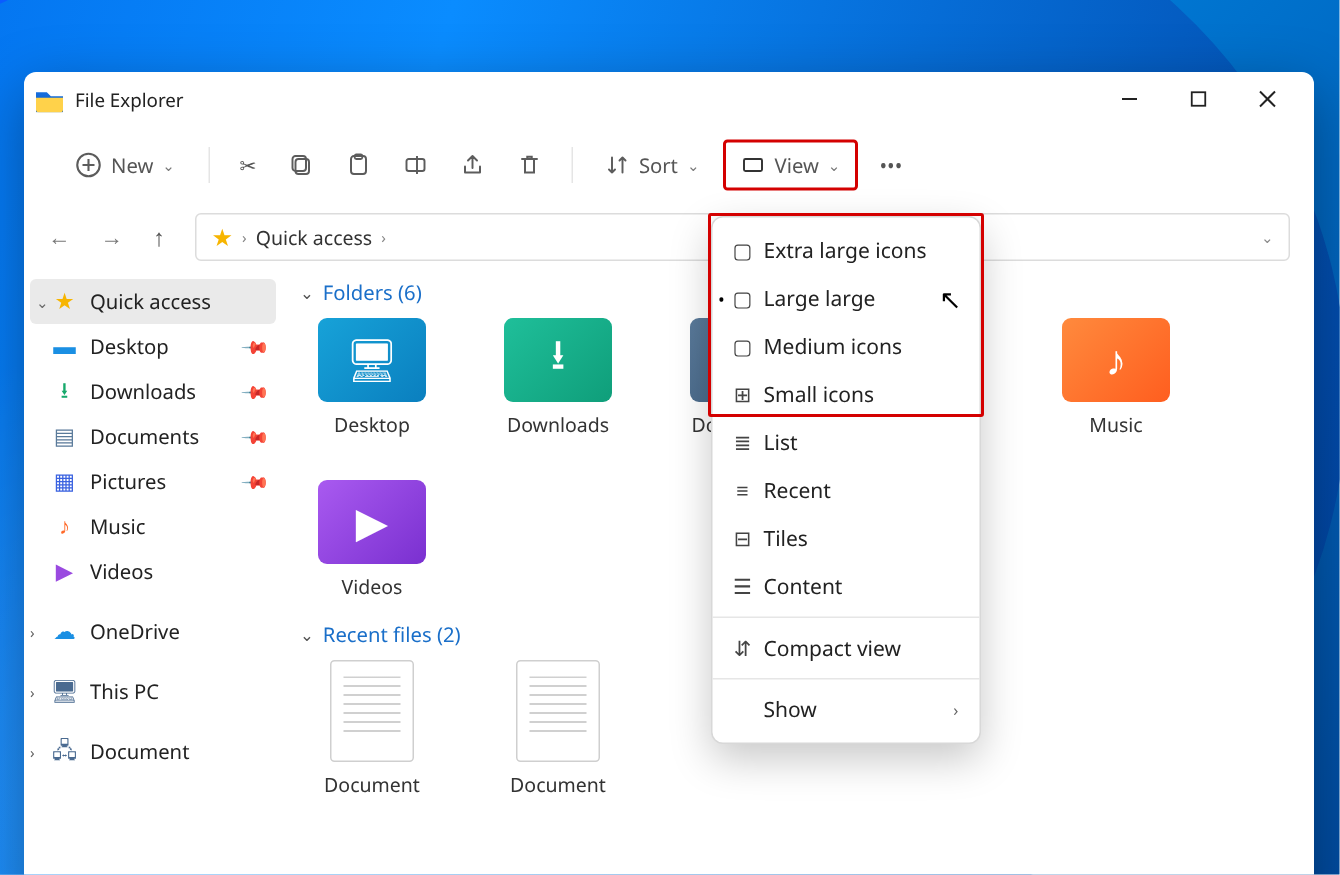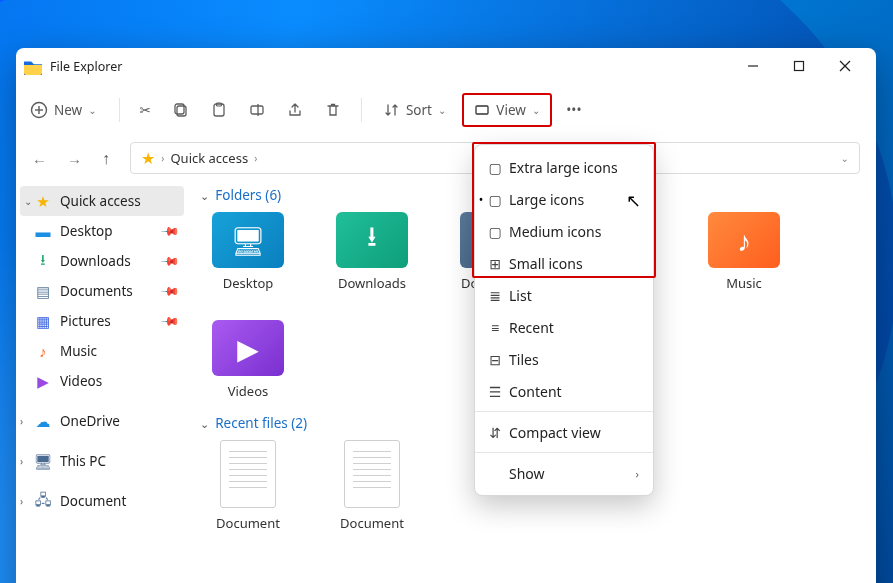--- a/index.html
+++ b/index.html
@@ -11,21 +11,21 @@
 
 .titlebar { height: 36px; display: flex; align-items: center; padding: 0 8px; }
 .titlebar .app-icon { width: 18px; height: 18px; margin-right: 8px; position: relative; }
 .app-icon .f1 { position:absolute; inset:0; background: linear-gradient(#1a73e8,#0d5ec0); border-radius:2px 2px 0 0; clip-path: polygon(0 25%, 40% 25%, 55% 40%, 100% 40%, 100% 100%, 0 100%); }
 .app-icon .f2 { position:absolute; inset:0; background:#ffd24a; clip-path: polygon(0 45%, 100% 45%, 100% 100%, 0 100%); border-radius:0 0 2px 2px; }
 .title-text { font-size: 12.5px; color:#222; }
 .title-gap { flex:1; }
 .win-btn { width:46px; height:32px; display:flex; align-items:center; justify-content:center; color:#222; font-size:12px; border-radius:4px; }
 
 
-.cmdbar { height: 52px; display:flex; align-items:center; padding:0 4px; gap:6px; color:#5c5c5c; }
+.cmdbar { height: 52px; display:flex; align-items:center; padding:0 24px; gap:6px; color:#5c5c5c; }
 .cmd { display:flex; align-items:center; gap:6px; padding:6px 10px; border-radius:4px; font-size:13.5px; color:#555; position:relative; }
 .cmd.icononly { padding:6px 8px; }
 .divider { width:1px; height:24px; background:#e5e5e5; margin:0 6px; }
 .chev { font-size:10px; color:#777; }
 .view-highlight { border:2.5px solid #d40000; border-radius:3px;align-items:center; }
 
 
 .navrow { height: 44px; display:flex; align-items:center; padding:0 16px; gap:20px; }
 .nav-arrow { color:#777; font-size:15px; }
 .up-arrow { color:#555; font-size:16px; }
@@ -333,21 +333,21 @@
 
   <div class="menu">
     <div class="menu-redbox"></div>
     <div class="menu-item">
       <span class="mi-icon">▢</span>
       <span>Extra large icons</span>
     </div>
     <div class="menu-item">
       <span class="dot">•</span>
       <span class="mi-icon">▢</span>
-      <span>Large icons</span>
+      <span>Large large</span>
     </div>
     <div class="menu-item">
       <span class="mi-icon">▢</span>
       <span>Medium icons</span>
     </div>
     <div class="menu-item">
       <span class="mi-icon">⊞</span>
       <span>Small icons</span>
     </div>
     <div class="menu-item">

